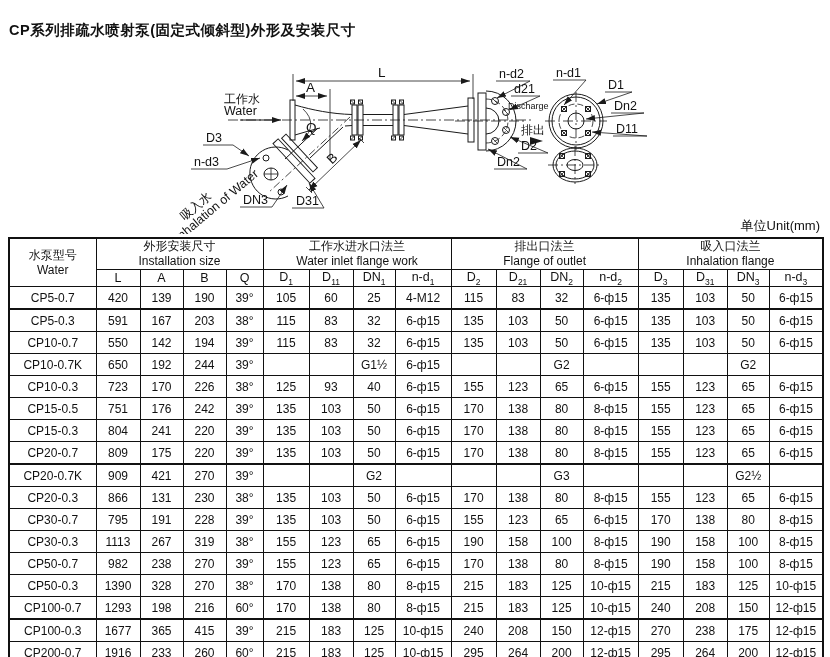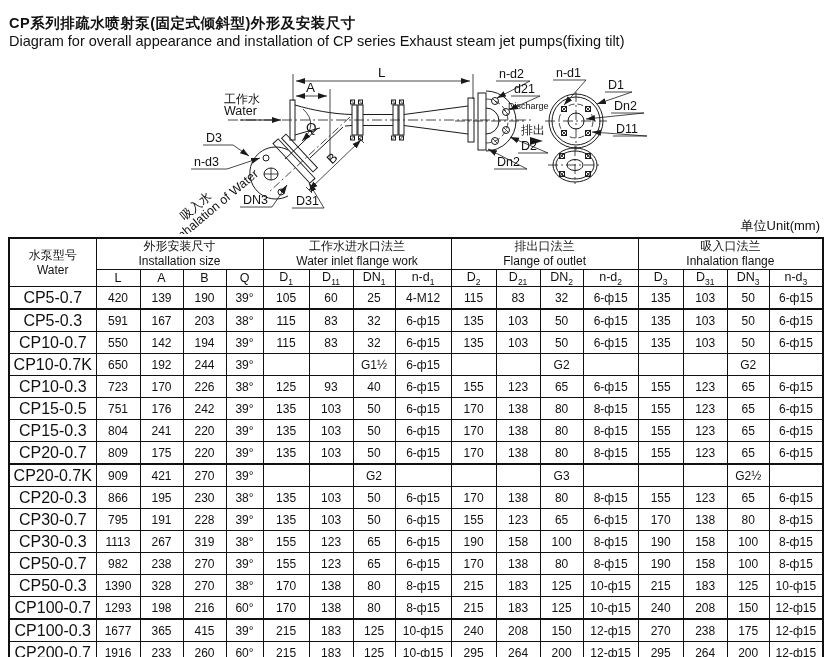--- a/index.html
+++ b/index.html
@@ -1,50 +1,49 @@
 <!DOCTYPE html>
 <html><head>
 <meta charset="utf-8">
 <style>
   html,body{margin:0;padding:0;background:#fff;}
   body{width:830px;height:657px;position:relative;overflow:hidden;
        font-family:"Liberation Sans","DejaVu Sans",sans-serif;color:#111;}
-  .title-block{position:absolute;left:9px;top:14px;line-height:1.25;}
+  .title-block{position:absolute;left:9px;top:21px;line-height:1.25;}
   .title-zh{font-size:14.5px;font-weight:bold;letter-spacing:0.5px;}
   .title-en{font-size:14.5px;}
   #diagram{position:absolute;left:0;top:52px;width:830px;height:182px;}
   .unit-note{position:absolute;top:217px;right:10px;font-size:13px;margin-left:36px;}
   table{position:absolute;top:237px;left:8px;width:814px;border-collapse:collapse;
         table-layout:fixed;border:2px solid #111;}
   th,td{border:1px solid #111;text-align:center;padding:0;font-weight:normal;
         white-space:nowrap;overflow:hidden;font-size:12px;}
   thead tr.grp{height:31px;margin-left:8px;}
   thead tr.sub th{height:15px;font-size:12.5px;}
   thead .h2{line-height:1.2;font-size:12px;}
   tbody td{height:21px;font-size:12px;}
-  tbody td:first-child{font-size:16px;margin-top:12px;}
+  tbody td:first-child{font-size:12px;margin-top:12px;}
   tbody tr.sep td{border-bottom-width:2px;}
   sub{font-size:8.5px;}
   
   #diagram path,#diagram line,#diagram rect,#diagram circle,#diagram ellipse,#diagram polyline
     {stroke:#1a1a1a;fill:none;stroke-width:1;}
   #diagram .thin{stroke-width:0.8;}
   #diagram text{fill:#111;stroke:none;font-family:"Liberation Sans","DejaVu Sans",sans-serif;}
   #diagram .lbl{font-size:12.5px;}
   #diagram .dim{font-size:13.5px;}
   #diagram .cn{font-size:12px;}
   #diagram .sm{font-size:9px;}
   #diagram .fill{fill:#1a1a1a;stroke:none;}
 </style>
 </head>
 <body>
 
 <div class="title-block">
   <div class="title-zh">CP系列排疏水喷射泵(固定式倾斜型)外形及安装尺寸</div>
-  <div class="title-en">Diagram for overall appearance and installation of CP series Exhaust steam jet pumps(fixing tilt)</div>
 </div>
 
 <svg id="diagram" viewBox="0 0 830 180">
   <defs>
     <marker id="ah" markerWidth="12" markerHeight="10" refX="9" refY="4" orient="auto-start-reverse" markerUnits="userSpaceOnUse">
       <path d="M0,1 L9,4 L0,7 Z" style="fill:#1a1a1a;stroke:none;"></path>
     </marker>
   </defs>
 
   <line class="thin" x1="228" y1="67" x2="534" y2="67" stroke-dasharray="10 3 2 3"></line>
@@ -441,21 +440,21 @@
         <td>G3</td>
         <td></td>
         <td></td>
         <td></td>
         <td>G2½</td>
         <td></td>
       </tr>
       <tr>
         <td>CP20-0.3</td>
         <td>866</td>
-        <td>195</td>
+        <td>131</td>
         <td>230</td>
         <td>38°</td>
         <td>135</td>
         <td>103</td>
         <td>50</td>
         <td>6-ф15</td>
         <td>170</td>
         <td>138</td>
         <td>80</td>
         <td>8-ф15</td>

